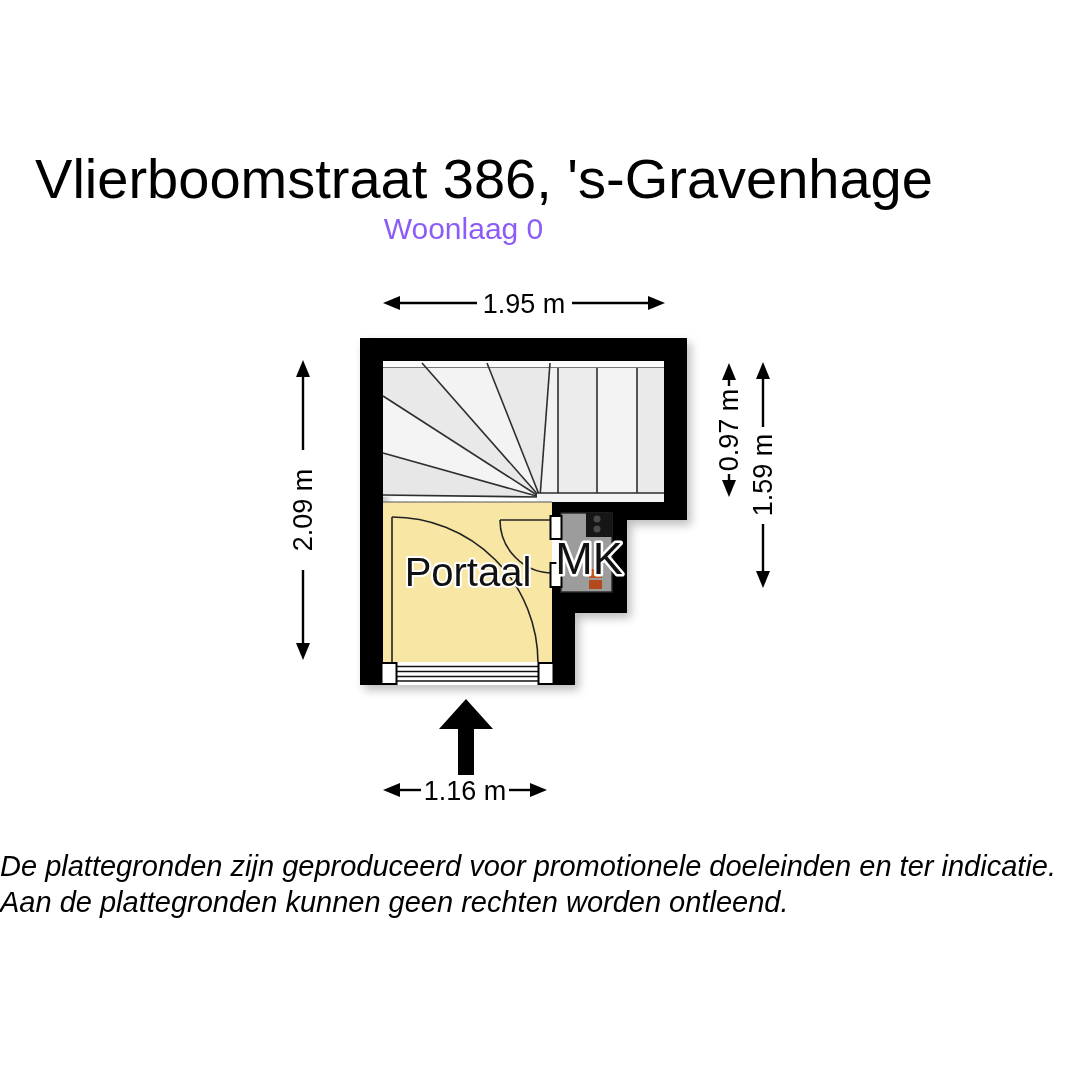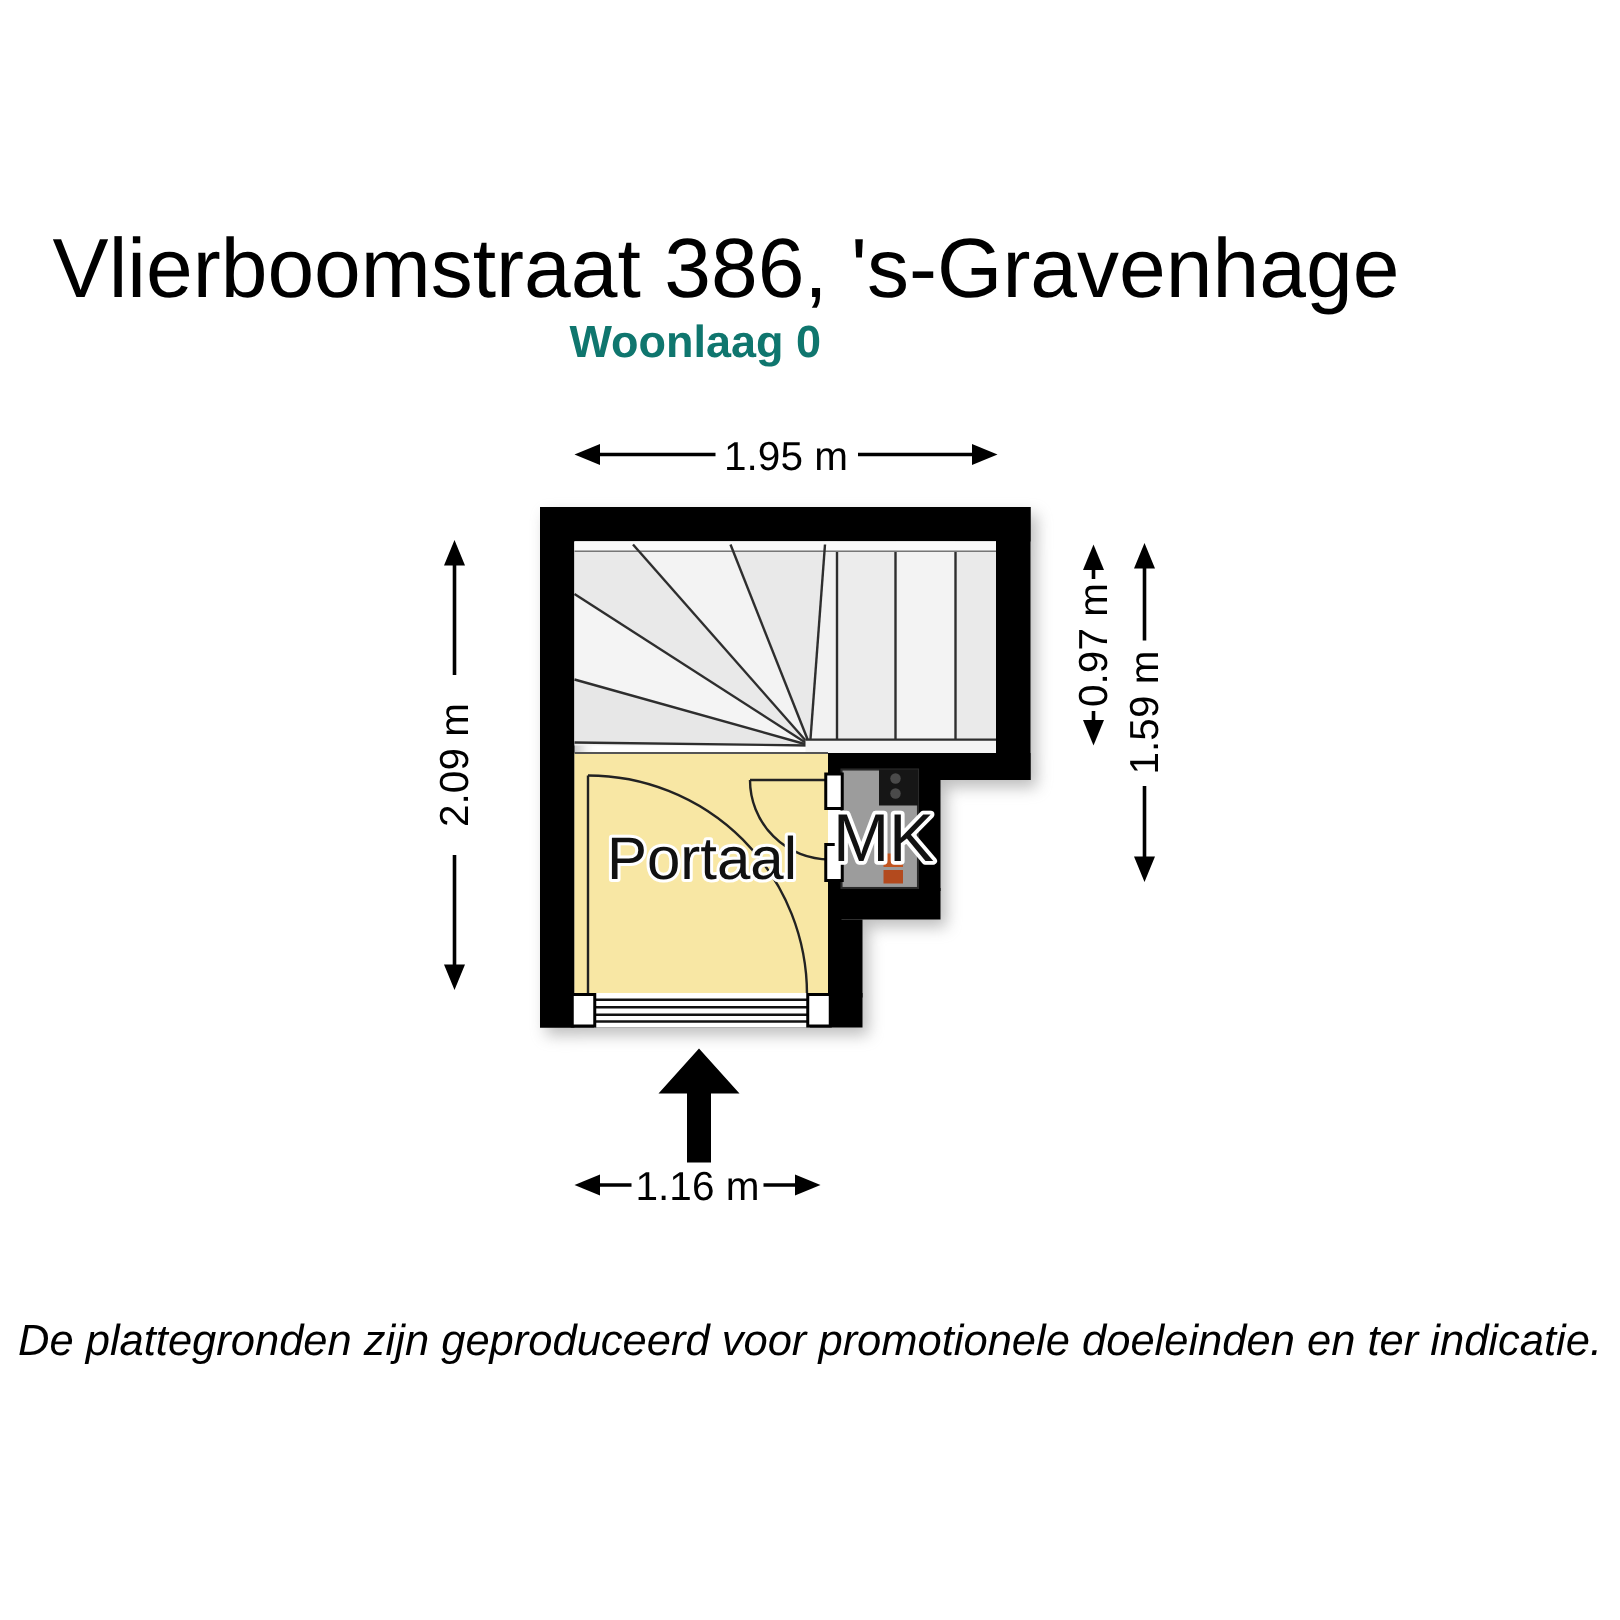--- a/index.html
+++ b/index.html
@@ -13,26 +13,26 @@
   }
   .title{
     position:absolute;left:0;top:146px;width:968px;
     text-align:center;
     font-size:56px;font-weight:400;letter-spacing:0;
     color:#000;white-space:nowrap;
   }
   .subtitle{
     position:absolute;left:0;top:212px;width:927px;
     text-align:center;
-    font-size:30px;font-weight:700;color:#0f766e;
+    font-size:30px;font-weight:400;color:#8b5cf6;
   }
   .plan-svg{position:absolute;left:0;top:0;}
   .footer{
-    position:absolute;left:0;top:876px;width:1080px;
-    text-align:center;font-style:italic;
+    position:absolute;left:0;top:848px;width:1080px;
+    text-align:left;font-style:italic;
     font-size:29px;line-height:36px;color:#000;
   }
   .dim-text{font-size:27px;font-family:"Liberation Sans",sans-serif;fill:#000;}
   .room-label{
     font-family:"Liberation Sans",sans-serif;
     fill:#111;stroke:#ffffff;paint-order:stroke;
     stroke-linejoin:round;
   }
 </style>
 </head>
@@ -166,15 +166,16 @@
       <polygon points="383,790 400,783 400,797" fill="#000"></polygon>
       <polygon points="547,790 530,783 530,797" fill="#000"></polygon>
       <line x1="398" y1="790" x2="421" y2="790" stroke="#000" stroke-width="2.4"></line>
       <line x1="509" y1="790" x2="532" y2="790" stroke="#000" stroke-width="2.4"></line>
       <text x="465" y="800" text-anchor="middle" class="dim-text">1.16 m</text>
     </g>
   </svg>
 
   <div class="footer">
     <div>De plattegronden zijn geproduceerd voor promotionele doeleinden en ter indicatie.</div>
+    <div>Aan de plattegronden kunnen geen rechten worden ontleend.</div>
   </div>
 
 </div>
 
 </body></html>

